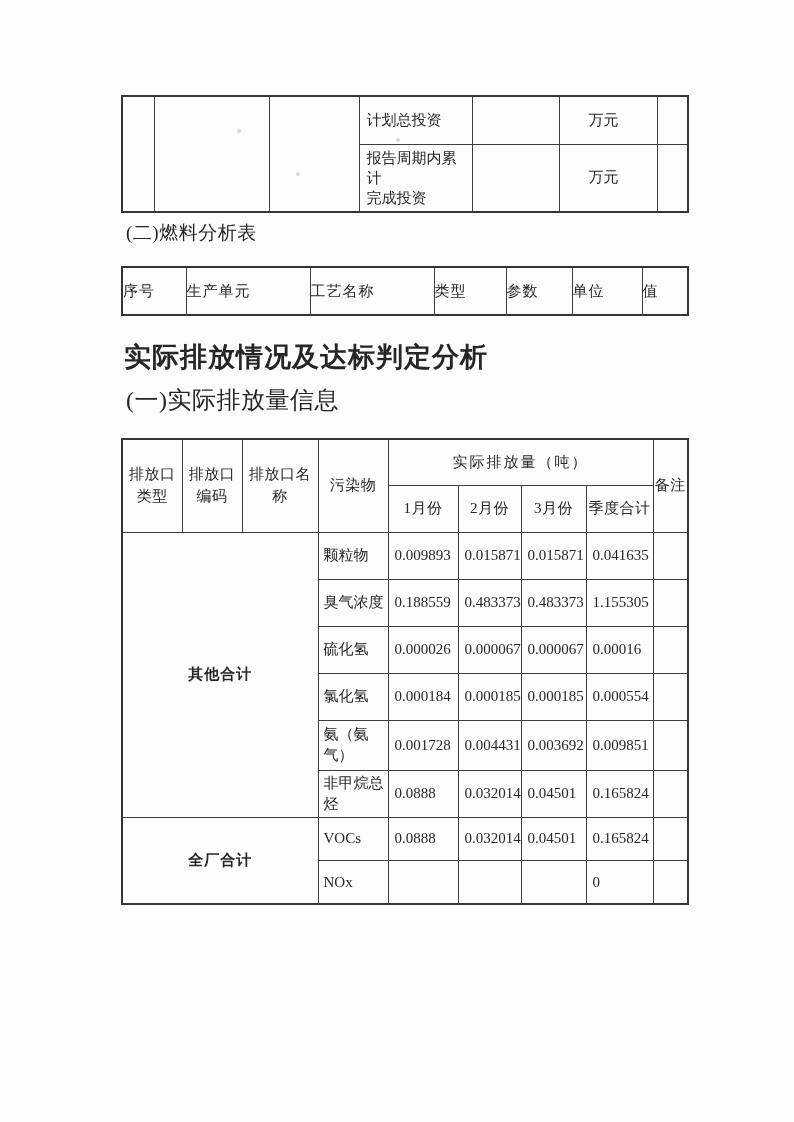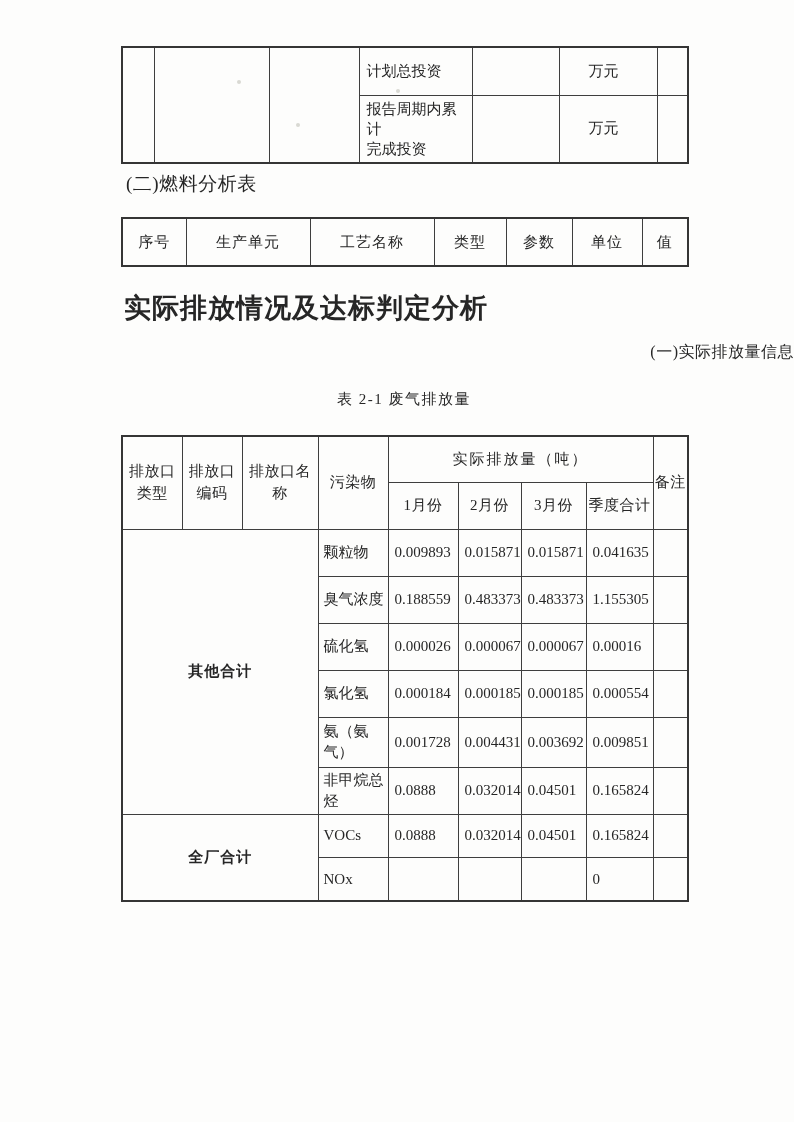--- a/index.html
+++ b/index.html
@@ -36,27 +36,27 @@
     line-height: 26px; letter-spacing: 0.5px;
   }
   .caption {
     width: 566px; margin: 44px 0 0 121px; text-align: center;
     font-size: 15px; letter-spacing: 1.5px; line-height: 21px;
   }
   .h-main {
     font-size: 27px; font-weight: bold; margin: 22px 0 0 124px;
     line-height: 39px; letter-spacing: 1px;
   }
-  .h-sub { font-size: 16px; margin: 11px 0 0 126px; line-height: 25px; letter-spacing: 0.5px; text-align: right; }
+  .h-sub { font-size: 24px; margin: 11px 0 0 126px; line-height: 25px; letter-spacing: 0.5px; }
   .caption2 { margin-top: 25px; }
 
   
   .fuel-table { margin-top: 20px; }
   .fuel-table tr { height: 48px; }
-  .fuel-table th { text-align: center; letter-spacing: 1px; }
+  .fuel-table th { text-align: left; letter-spacing: 1px; }
 
   
   .em-table { margin-top: 25px; }
   .em-table tr.hr1 { height: 46px; }
   .em-table tr.hr2 { height: 47px; }
   .em-table th { text-align: center; line-height: 1.45; letter-spacing: 0.5px; }
   .em-table th.span-head { letter-spacing: 2px; }
   .em-table tr.rh47 { height: 47px; }
   .em-table tr.rh50 { height: 50px; }
   .em-table tr.rh43 { height: 43px; }
@@ -71,21 +71,21 @@
 </style>
 </head>
 <body>
 
 <div class="page">
 
   <div class="speck" style="left:237px; top:34px;"></div>
   <div class="speck" style="left:396px; top:43px;"></div>
   <div class="speck" style="left:296px; top:77px;"></div>
 
-  <table class="doc-table top-table" style="margin-top:46px;">
+  <table class="doc-table top-table" style="margin-top:95px;">
     <colgroup>
       <col style="width:32px">
         <col style="width:115px">
         <col style="width:90px">
       <col style="width:113px">
         <col style="width:87px">
         <col style="width:98px">
         <col style="width:31px">
     </colgroup>
     <tbody>
@@ -131,21 +131,20 @@
       <th>单位</th>
       <th>值</th>
     </tr>
   </tbody>
     </table>
 
   <div class="h-main">实际排放情况及达标判定分析</div>
 
   <div class="h-sub">(一)实际排放量信息</div>
 
-  <div class="caption caption2">表 2-1 废气排放量</div>
 
   <table class="doc-table em-table">
     <colgroup>
       <col style="width:60px">
         <col style="width:60px">
         <col style="width:76px">
         <col style="width:70px">
       <col style="width:70px">
         <col style="width:63px">
         <col style="width:65px">

